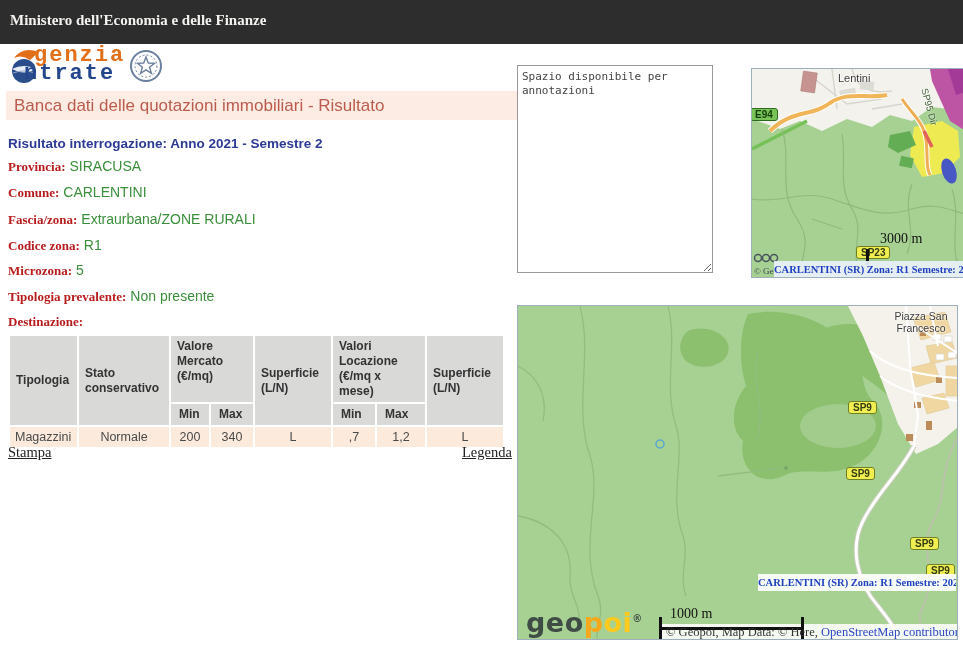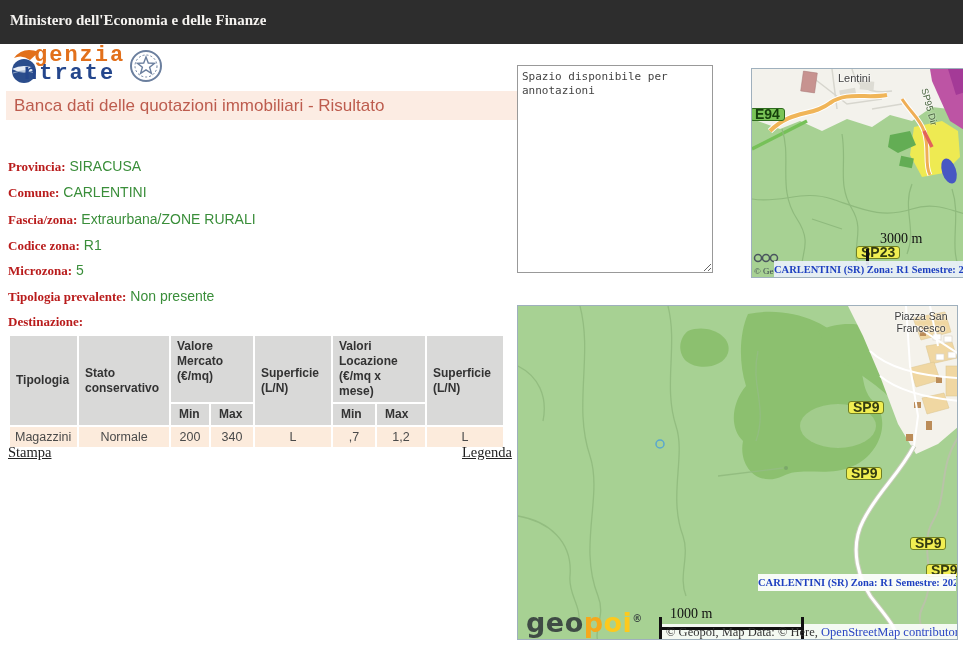--- a/index.html
+++ b/index.html
@@ -56,21 +56,21 @@
                    line-height:1.3; outline:none; }
 
   
   .map { position:absolute; overflow:hidden; border:1px solid #9fb0bd; }
   .map1 { left:731px; top:68px; width:227px; height:210px;margin-left:20px; }
   .map2 { left:517px; top:305px; width:441px; height:335px; }
   .map svg.base { position:absolute; left:0; top:0; }
 
   .maplabel { position:absolute; color:#3c3c3c; font-size:11px;
               text-shadow:0 0 2px #fff,0 0 2px #fff; }
-  .shield { position:absolute; font-weight:bold; font-size:14px; color:#333c12;
+  .shield { position:absolute; font-weight:bold; font-size:10px; color:#333c12;
             background:#f1ee52; border:1px solid #6f7f23; border-radius:3px;
             padding:0px 4px; line-height:11px; }
   .shield.green { background:#79c457; border-color:#2f6b1f; color:#153f0b; }
   .rotlabel { position:absolute; font-size:9.5px; color:#44603a; transform:rotate(75deg);
               transform-origin:left top; text-shadow:0 0 2px #fff; }
 
   .scale-text { position:absolute; font-family:"Liberation Serif", serif; font-size:14px;
                 color:#111; }
   .tick { position:absolute; background:#111; }
 
@@ -120,20 +120,21 @@
       <circle cx="18" cy="19" r="15" fill="none" stroke="#6b7f9e" stroke-width="2"></circle>
       <circle cx="18" cy="19" r="11" fill="none" stroke="#6b7f9e" stroke-width="1" stroke-dasharray="2,2"></circle>
       <path d="M18,10 L20.3,16 L26.5,16.3 L21.6,20.2 L23.4,26.4 L18,22.8 L12.6,26.4 L14.4,20.2 L9.5,16.3 L15.7,16 Z" fill="none" stroke="#6b7f9e" stroke-width="1.4"></path>
     </svg>
   </div>
 
   <div class="title-banner">
     <span>Banca dati delle quotazioni immobiliari - Risultato</span>
   </div>
 
+  <div class="result-heading">Risultato interrogazione: Anno 2021 - Semestre 2</div>
 
   <div class="field" style="top:158px">
     <span class="lbl">Provincia:</span><span class="val">SIRACUSA</span>
   </div>
   <div class="field" style="top:184px">
     <span class="lbl">Comune:</span><span class="val">CARLENTINI</span>
   </div>
   <div class="field" style="top:211px">
     <span class="lbl">Fascia/zona:</span><span class="val">Extraurbana/ZONE RURALI</span>
   </div>

